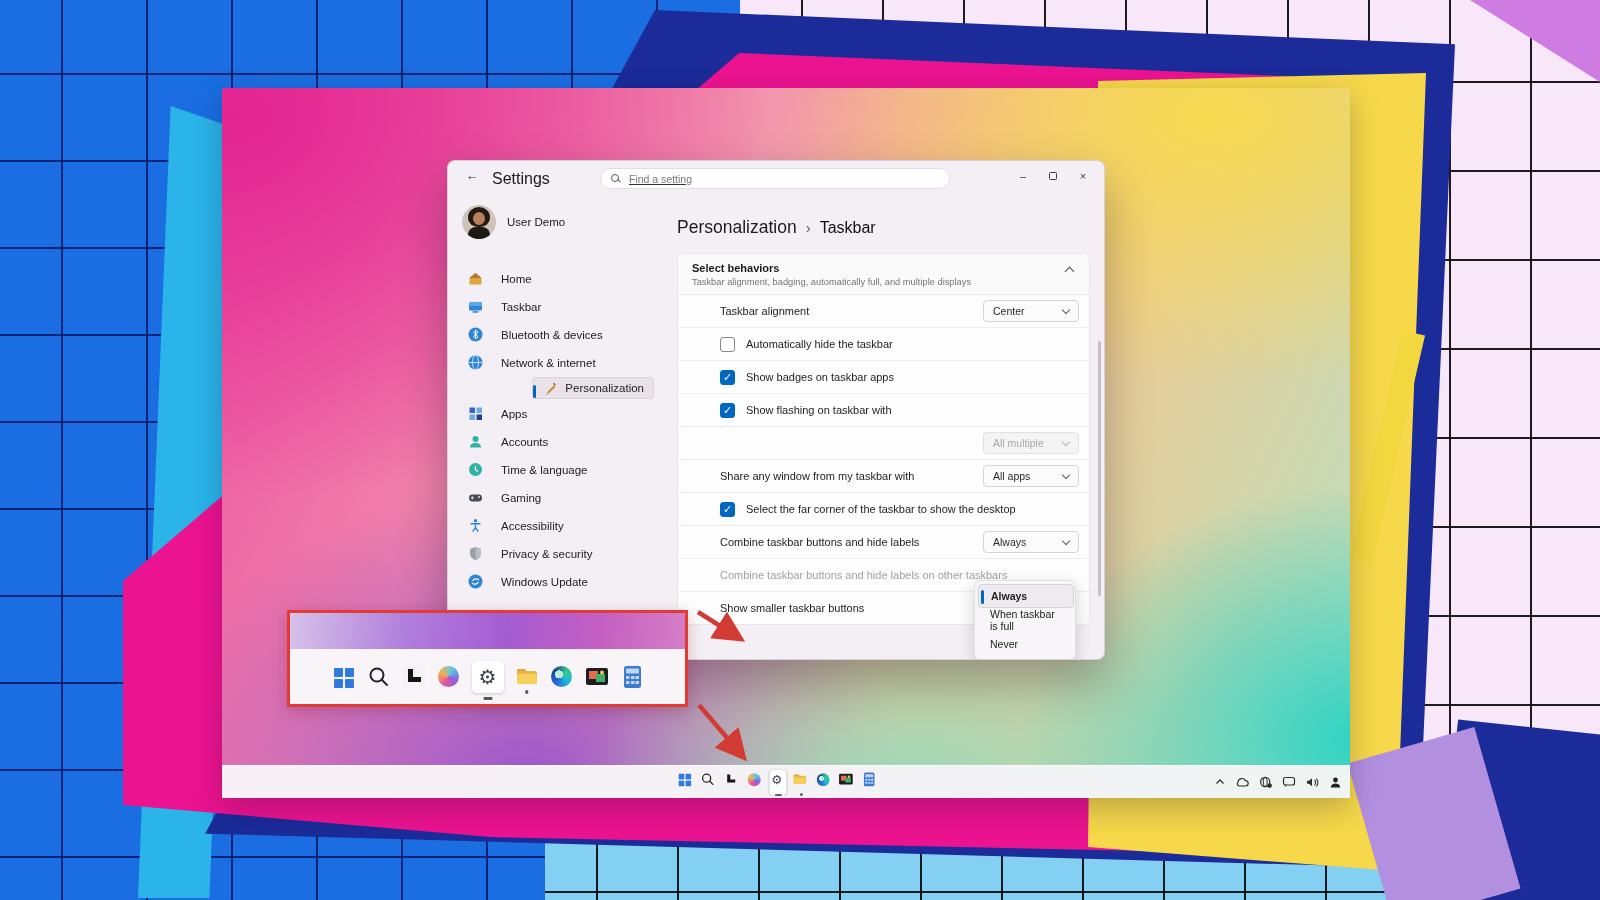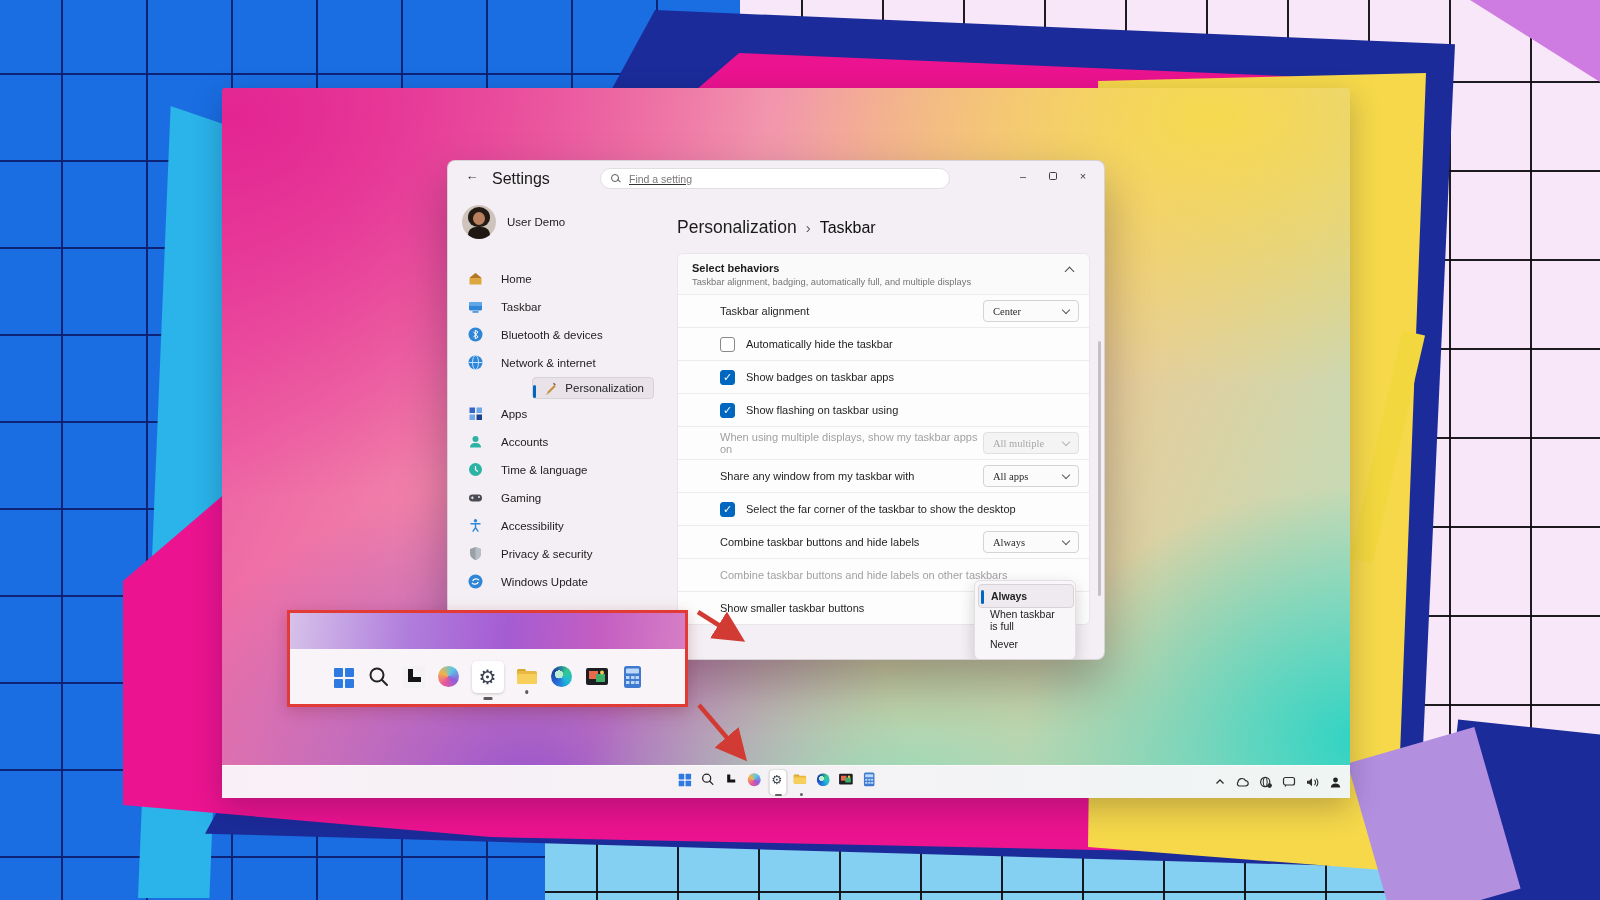--- a/index.html
+++ b/index.html
@@ -123,21 +123,21 @@
   .chev-up{position:absolute;right:16px;top:14px;width:7px;height:7px;border-right:1.4px solid #4a4a4a;border-bottom:1.4px solid #4a4a4a;transform:rotate(-135deg);}
   .row{position:relative;height:33px;border-top:1px solid #ececec;display:flex;align-items:center;padding:0 10px 0 42px;background:#fdfdfd;}
   .rlabel{font-size:11px;color:#1e1e1e;}
   .row.dis .rlabel{color:#a3a0a3;}
   .cb{width:15px;height:15px;border-radius:3px;border:1px solid #8a878a;background:#fff;margin-right:11px;flex:0 0 auto;
       display:flex;align-items:center;justify-content:center;}
   .cb.on{background:#0067c0;border-color:#0067c0;color:#fff;font-size:11px;line-height:1;}
   .cb.dis{background:#f3f2f3;border-color:#d6d3d6;}
   .sel{margin-left:auto;height:22px;min-width:96px;border:1px solid #d6d2d6;border-radius:4px;background:#fcfbfc;
       display:flex;align-items:center;justify-content:space-between;padding:0 9px;gap:8px;}
-  .sel .sval{font-size:10.5px;color:#2a2a2a;font-family:Liberation Serif, serif;}
+  .sel .sval{font-size:10.5px;color:#2a2a2a;}
   .sel .chev{width:6px;height:6px;border-right:1.3px solid #5a5a5a;border-bottom:1.3px solid #5a5a5a;transform:rotate(45deg);margin-top:-3px;}
   .sel.dis{background:#f5f4f5;border-color:#e2dfe2;}
   .sel.dis .sval{color:#aaa7aa;}
   .sel.dis .chev{border-color:#b5b2b5;}
   .scrollbar{position:absolute;right:3px;top:148px;width:3px;height:255px;border-radius:2px;background:#c4c0c4;}
 
   .flyout{position:absolute;left:526px;top:419px;width:102px;background:#f9f6f9;border:1px solid #e2dee2;
     border-radius:6px;box-shadow:0 6px 16px rgba(0,0,0,.18);padding:3px;z-index:5;}
   .fitem{position:relative;height:24px;display:flex;align-items:center;padding:0 8px 0 12px;border-radius:4px;font-size:10.5px;color:#222;}
   .fitem.sel{background:#efeaef;font-weight:700;}
@@ -449,24 +449,23 @@
           <div class="row">
             <span class="cb"></span>
             <span class="rlabel">Automatically hide the taskbar</span>
           </div>
           <div class="row">
             <span class="cb on">✓</span>
             <span class="rlabel">Show badges on taskbar apps</span>
           </div>
           <div class="row">
             <span class="cb on">✓</span>
-            <span class="rlabel">Show flashing on taskbar using</span>
+            <span class="rlabel">Show flashing on taskbar with</span>
           </div>
           <div class="row dis">
-            <span class="rlabel">When using multiple displays, show my taskbar apps on</span>
             <span class="sel dis">
               <span class="sval">All multiple</span>
                 <span class="chev"></span>
               </span>
           </div>
           <div class="row">
             <span class="rlabel">Share any window from my taskbar with</span>
             <span class="sel">
               <span class="sval">All apps</span>
                 <span class="chev"></span>

